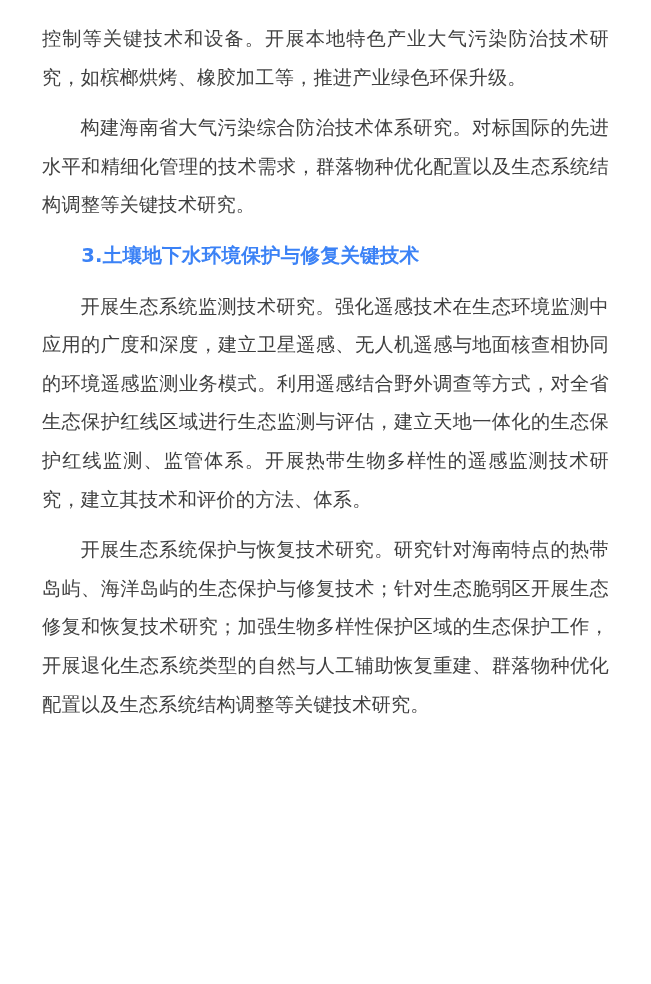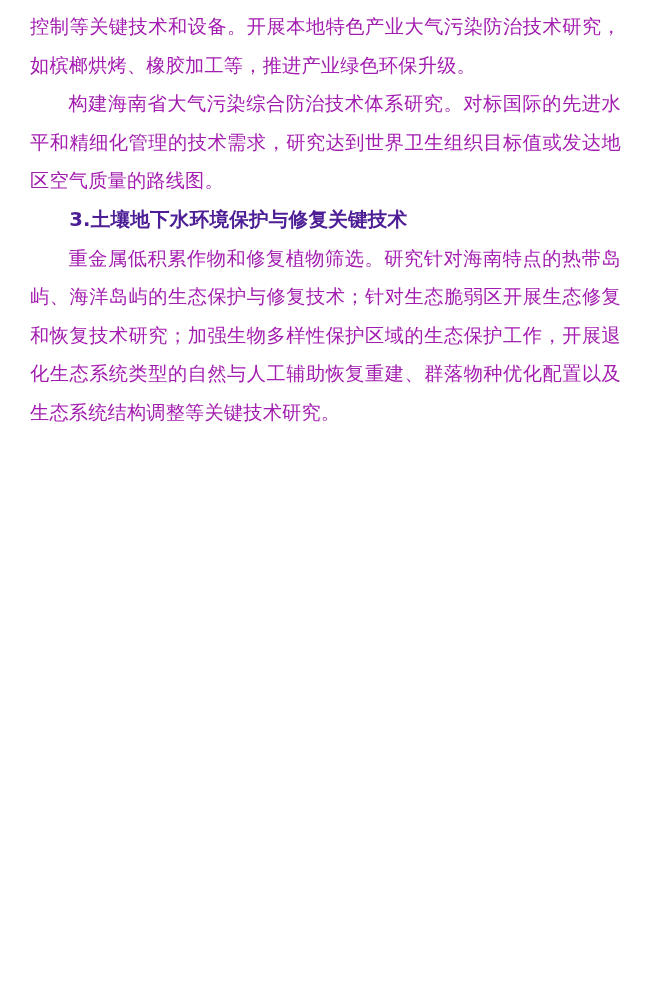--- a/index.html
+++ b/index.html
@@ -20,48 +20,49 @@
     box-sizing: border-box;
     padding: 8px 30px 0 30px;
     position: relative;
   }
   .para {
     font-size: 19.2px;
     line-height: 38.6px;
     text-align: justify;
     text-justify: inter-ideograph;
     letter-spacing: 0.2px;
-    margin: 0;
+    margin: 12px;
     text-indent: 2em;
     font-family: Liberation Sans, sans-serif;
-    color: #a21caf;
+    color: #404040;
   }
   .para.first-line-flush {
     text-indent: 0;
   }
   .heading {
     font-size: 19.6px;
     line-height: 38.6px;
     font-weight: bold;
-    margin: 0;
+    margin: 12px;
     text-indent: 2em;
     letter-spacing: 0.2px;
-    color: #4c1d95;
+    color: #3b82f6;
     font-family: "DejaVu Sans", "Liberation Sans", sans-serif;
   }
 </style>
 </head>
 <body>
 
 <div class="page">
 
   <p class="para first-line-flush">控制等关键技术和设备。开展本地特色产业大气污染防治技术研究，如槟榔烘烤、橡胶加工等，推进产业绿色环保升级。</p>
 
-  <p class="para">构建海南省大气污染综合防治技术体系研究。对标国际的先进水平和精细化管理的技术需求，研究达到世界卫生组织目标值或发达地区空气质量的路线图。</p>
+  <p class="para">构建海南省大气污染综合防治技术体系研究。对标国际的先进水平和精细化管理的技术需求，群落物种优化配置以及生态系统结构调整等关键技术研究。</p>
 
   <h3 class="heading">3.土壤地下水环境保护与修复关键技术</h3>
 
 
 
+  <p class="para">开展生态系统监测技术研究。强化遥感技术在生态环境监测中应用的广度和深度，建立卫星遥感、无人机遥感与地面核查相协同的环境遥感监测业务模式。利用遥感结合野外调查等方式，对全省生态保护红线区域进行生态监测与评估，建立天地一体化的生态保护红线监测、监管体系。开展热带生物多样性的遥感监测技术研究，建立其技术和评价的方法、体系。</p>
 
-  <p class="para">重金属低积累作物和修复植物筛选。研究针对海南特点的热带岛屿、海洋岛屿的生态保护与修复技术；针对生态脆弱区开展生态修复和恢复技术研究；加强生物多样性保护区域的生态保护工作，开展退化生态系统类型的自然与人工辅助恢复重建、群落物种优化配置以及生态系统结构调整等关键技术研究。</p>
+  <p class="para">开展生态系统保护与恢复技术研究。研究针对海南特点的热带岛屿、海洋岛屿的生态保护与修复技术；针对生态脆弱区开展生态修复和恢复技术研究；加强生物多样性保护区域的生态保护工作，开展退化生态系统类型的自然与人工辅助恢复重建、群落物种优化配置以及生态系统结构调整等关键技术研究。</p>
 
 </div>
 
 </body></html>

